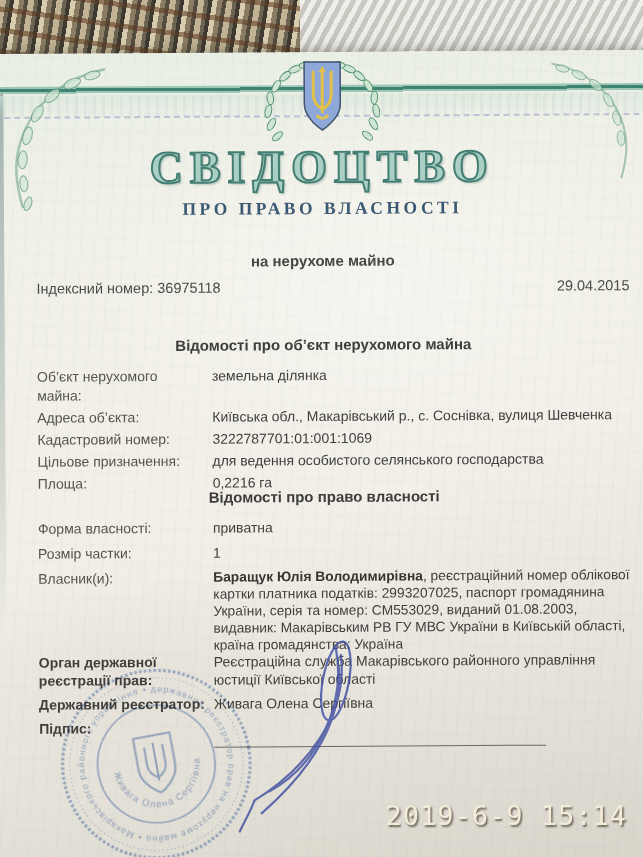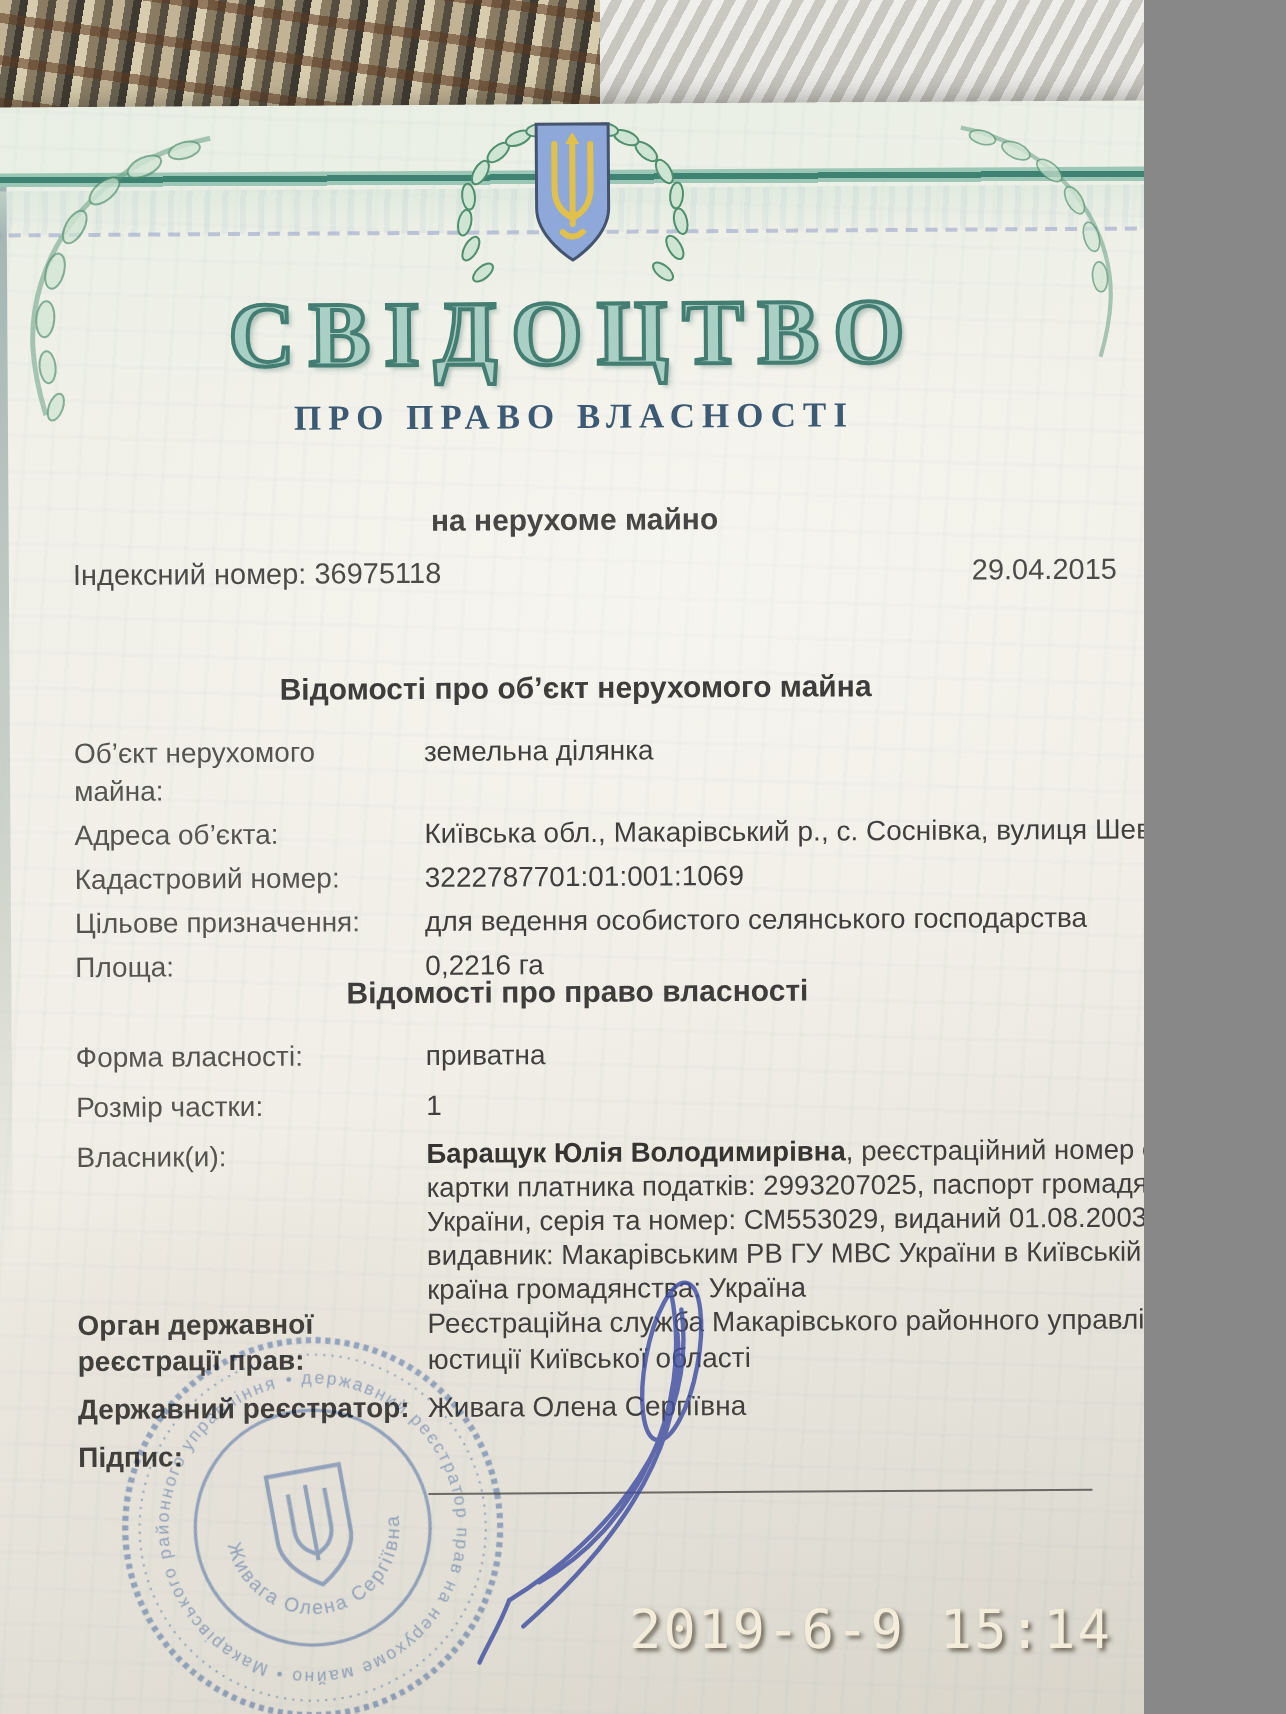--- a/index.html
+++ b/index.html
@@ -1,20 +1,19 @@
 <!DOCTYPE html>
 <html><head>
 <meta charset="utf-8">
 <style>
   html,body{margin:0;padding:0;background:#888;}
   .photo{
-    position:relative;width:539px;height:857px;overflow:hidden;
+    position:relative;width:643px;height:857px;overflow:hidden;
     background:#a7a6a0;
     font-family:"Liberation Sans",sans-serif;
-    padding-left:33px;
   }
   
   .mat{
     position:absolute;left:0;top:0;width:360px;height:70px;
     clip-path:polygon(0 0,100% 0,82% 100%,0 92%);
     background:
       repeating-linear-gradient(8deg, rgba(110,62,30,0) 0 16px, rgba(96,56,28,.55) 16px 21px),
       repeating-linear-gradient(99deg,
         #c3b391 0 6px, #6d6450 6px 10px, #3f3a30 10px 14px,
         #d8cdab 14px 19px, #8a7c60 19px 24px, #544c3d 24px 28px);

